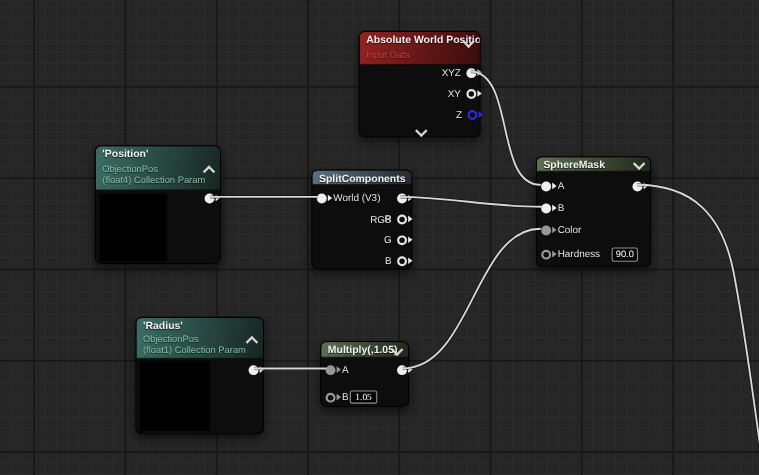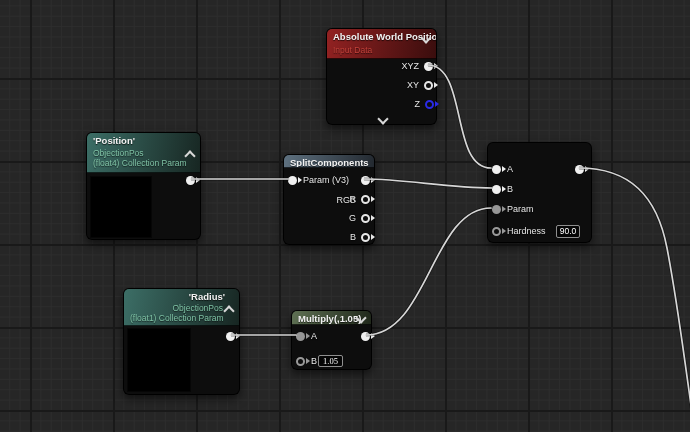--- a/index.html
+++ b/index.html
@@ -104,53 +104,57 @@
       <div class="preview" style="left: 3px; top: 43px; width: 62px; height: 62px;"></div>
       <div class="pin-circle" style="left: 98.5px; top: 42.5px; width: 9px; height: 9px; background: rgb(240, 240, 240);"></div>
       <div class="pin-arrow" style="left: 108.5px; top: 44px; border-left: 4px solid rgb(240, 240, 240);"></div>
     </div>
     <div class="node" style="left: 283px; top: 154px; width: 92px; height: 91px;">
       <div class="node-header" style="height: 13px; background: linear-gradient(100deg, rgb(94, 113, 128), rgb(35, 41, 48));">
         <div class="node-title">SplitComponents</div>
       </div>
       <div class="pin-circle" style="left: 3.5px; top: 20.5px; width: 9px; height: 9px; background: rgb(240, 240, 240);"></div>
       <div class="pin-arrow" style="left: 13.5px; top: 22px; border-left: 4px solid rgb(240, 240, 240);"></div>
-      <div class="pin-label" style="top: 19.5px; left: 19px;">Param (V3)</div>
+      <div class="pin-label" style="top: 19.5px; left: 19px;">World (V3)</div>
       <div class="pin-circle" style="left: 76.5px; top: 20.5px; width: 9px; height: 9px; background: rgb(240, 240, 240);"></div>
       <div class="pin-arrow" style="left: 86.5px; top: 22px; border-left: 4px solid rgb(240, 240, 240);"></div>
       <div class="pin-label out" style="top: 19.5px; right: 18px; margin-top: 20px;">RGB</div>
       <div class="pin-circle" style="left: 76.5px; top: 39.5px; width: 9px; height: 9px; background: transparent; border: 2px solid rgb(230, 230, 230);"></div>
       <div class="pin-arrow" style="left: 86.5px; top: 41px; border-left: 4px solid rgb(230, 230, 230);"></div>
       <div class="pin-label out" style="top: 38.5px; right: 18px;">R</div>
       <div class="pin-circle" style="left: 76.5px; top: 58.5px; width: 9px; height: 9px; background: transparent; border: 2px solid rgb(230, 230, 230);"></div>
       <div class="pin-arrow" style="left: 86.5px; top: 60px; border-left: 4px solid rgb(230, 230, 230);"></div>
       <div class="pin-label out" style="top: 57.5px; right: 18px;">G</div>
       <div class="pin-circle" style="left: 76.5px; top: 77.5px; width: 9px; height: 9px; background: transparent; border: 2px solid rgb(230, 230, 230);"></div>
       <div class="pin-arrow" style="left: 86.5px; top: 79px; border-left: 4px solid rgb(230, 230, 230);"></div>
       <div class="pin-label out" style="top: 76.5px; right: 18px;">B</div>
     </div>
     <div class="node" style="left: 487px; top: 142px; width: 105px; height: 101px;">
+      <div class="node-header" style="height: 13px; background: linear-gradient(100deg, rgb(94, 112, 83), rgb(32, 40, 27));">
+        <div class="node-title">SphereMask</div>
+        <div class="chev chev-down" style="right: 6px; top: 2px;"></div>
+      </div>
       <div class="pin-circle" style="left: 3.5px; top: 21.5px; width: 9px; height: 9px; background: rgb(240, 240, 240);"></div>
       <div class="pin-arrow" style="left: 13.5px; top: 23px; border-left: 4px solid rgb(240, 240, 240);"></div>
       <div class="pin-label" style="top: 20.5px; left: 19px;">A</div>
       <div class="pin-circle" style="left: 3.5px; top: 41.5px; width: 9px; height: 9px; background: rgb(240, 240, 240);"></div>
       <div class="pin-arrow" style="left: 13.5px; top: 43px; border-left: 4px solid rgb(240, 240, 240);"></div>
       <div class="pin-label" style="top: 40.5px; left: 19px;">B</div>
       <div class="pin-circle" style="left: 3.5px; top: 61.5px; width: 9px; height: 9px; background: rgb(150, 150, 150);"></div>
       <div class="pin-arrow" style="left: 13.5px; top: 63px; border-left: 4px solid rgb(150, 150, 150);"></div>
-      <div class="pin-label" style="top: 60.5px; left: 19px;">Param</div>
+      <div class="pin-label" style="top: 60.5px; left: 19px;">Color</div>
       <div class="pin-circle" style="left: 3.5px; top: 83.5px; width: 9px; height: 9px; background: transparent; border: 2px solid rgb(154, 154, 154);"></div>
       <div class="pin-arrow" style="left: 13.5px; top: 85px; border-left: 4px solid rgb(154, 154, 154);"></div>
       <div class="pin-label" style="top: 82.5px; left: 19px;">Hardness</div>
       <div class="value-box" style="left: 68px; top: 81.5px; width: 24px; height: 13px; line-height: 11px;">90.0</div>
       <div class="pin-circle" style="left: 86.5px; top: 21.5px; width: 9px; height: 9px; background: rgb(240, 240, 240);"></div>
       <div class="pin-arrow" style="left: 96.5px; top: 23px; border-left: 4px solid rgb(240, 240, 240);"></div>
     </div>
     <div class="node" style="left: 123px; top: 288px; width: 117px; height: 107px;">
-      <div class="node-header" style="height: 37px; background: linear-gradient(100deg, rgb(60, 110, 102), rgb(23, 38, 34)); text-align: right;">
+      <div class="node-header" style="height: 37px; background: linear-gradient(100deg, rgb(60, 110, 102), rgb(23, 38, 34));">
         <div class="node-title">'Radius'</div>
         <div class="node-sub" style="top: 14px; color: rgb(127, 194, 165);">ObjectionPos</div>
         <div class="node-sub" style="top: 24px; color: rgb(127, 194, 165);">(float1) Collection Param</div>
         <div class="chev chev-up" style="right: 6px; top: 18px;"></div>
       </div>
       <div class="preview" style="left: 3px; top: 39px; width: 64px; height: 64px;"></div>
       <div class="pin-circle" style="left: 101.5px; top: 42.5px; width: 9px; height: 9px; background: rgb(240, 240, 240);"></div>
       <div class="pin-arrow" style="left: 111.5px; top: 44px; border-left: 4px solid rgb(240, 240, 240);"></div>
     </div>
     <div class="node" style="left: 291px; top: 310px; width: 81px; height: 60px;">

